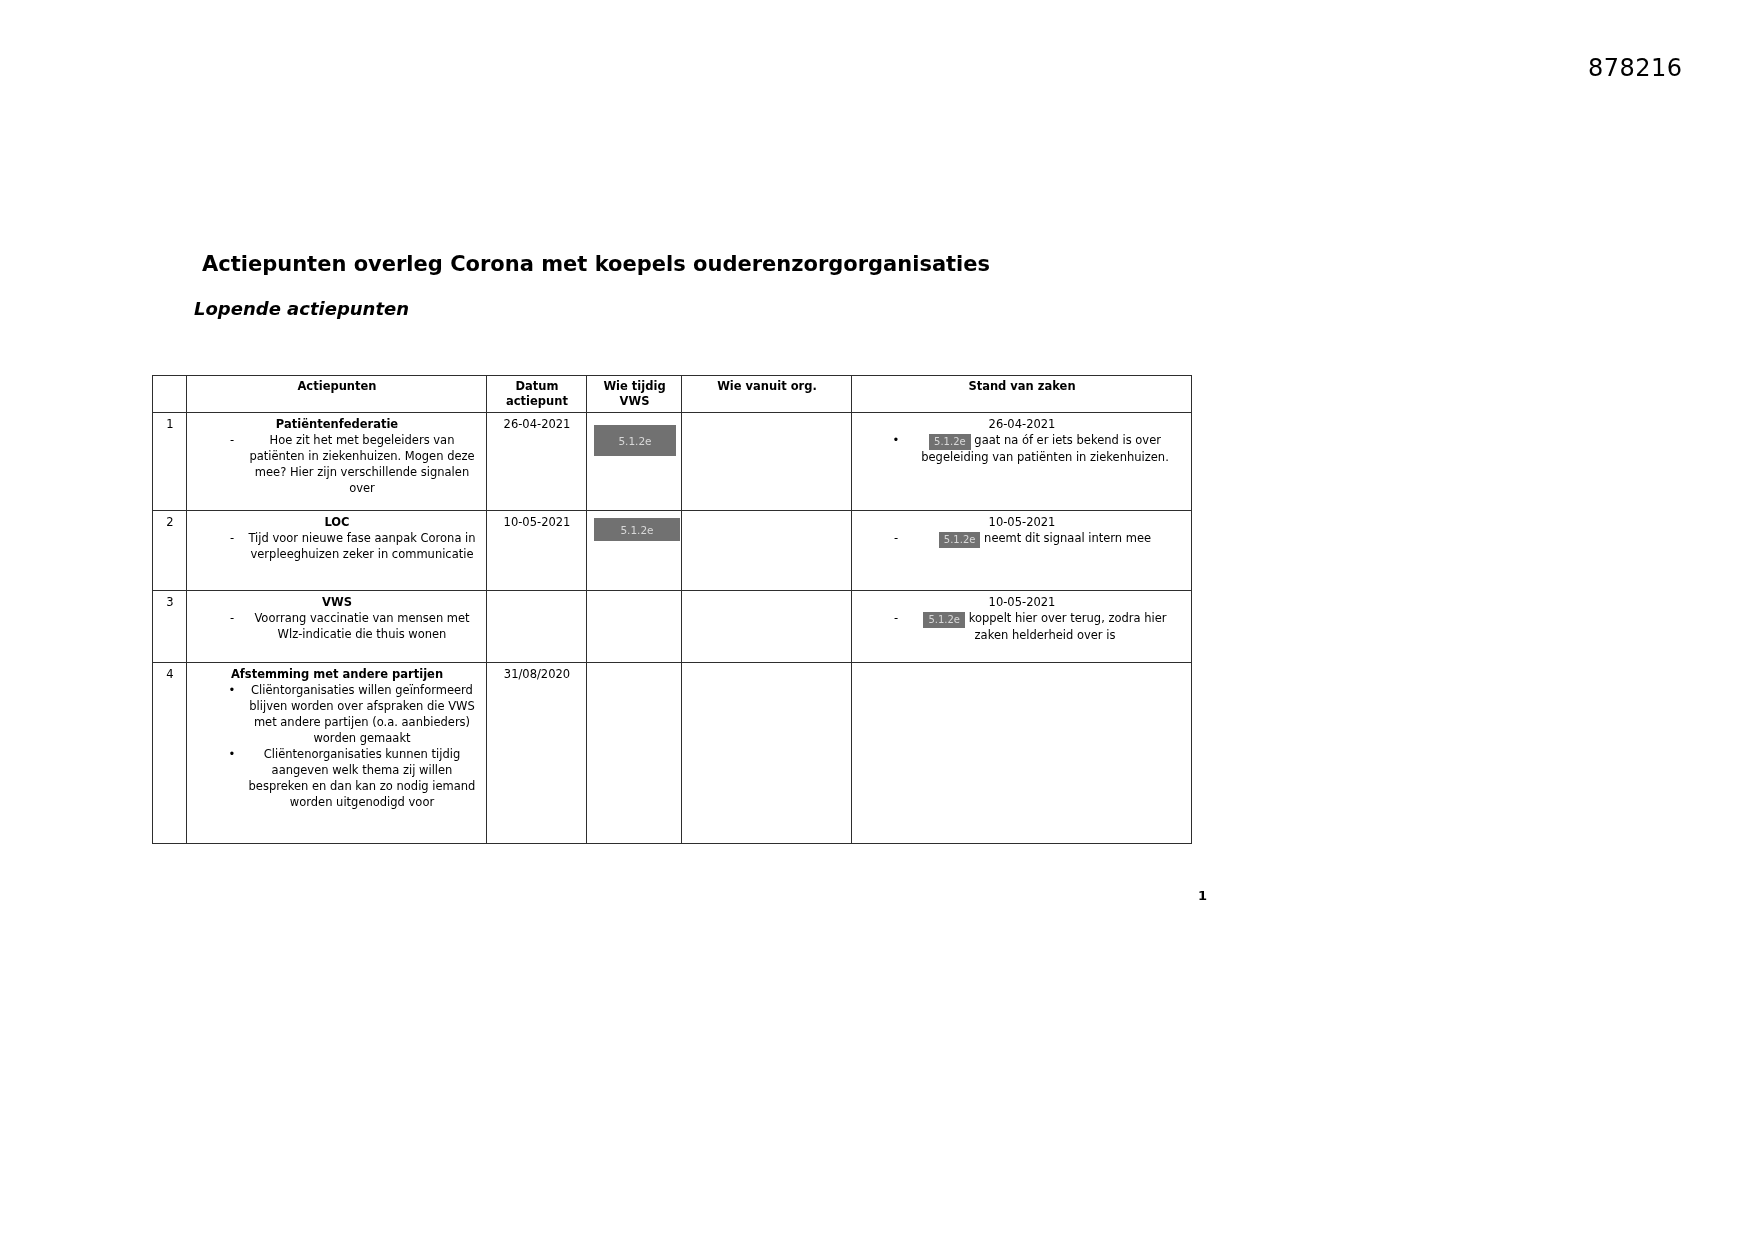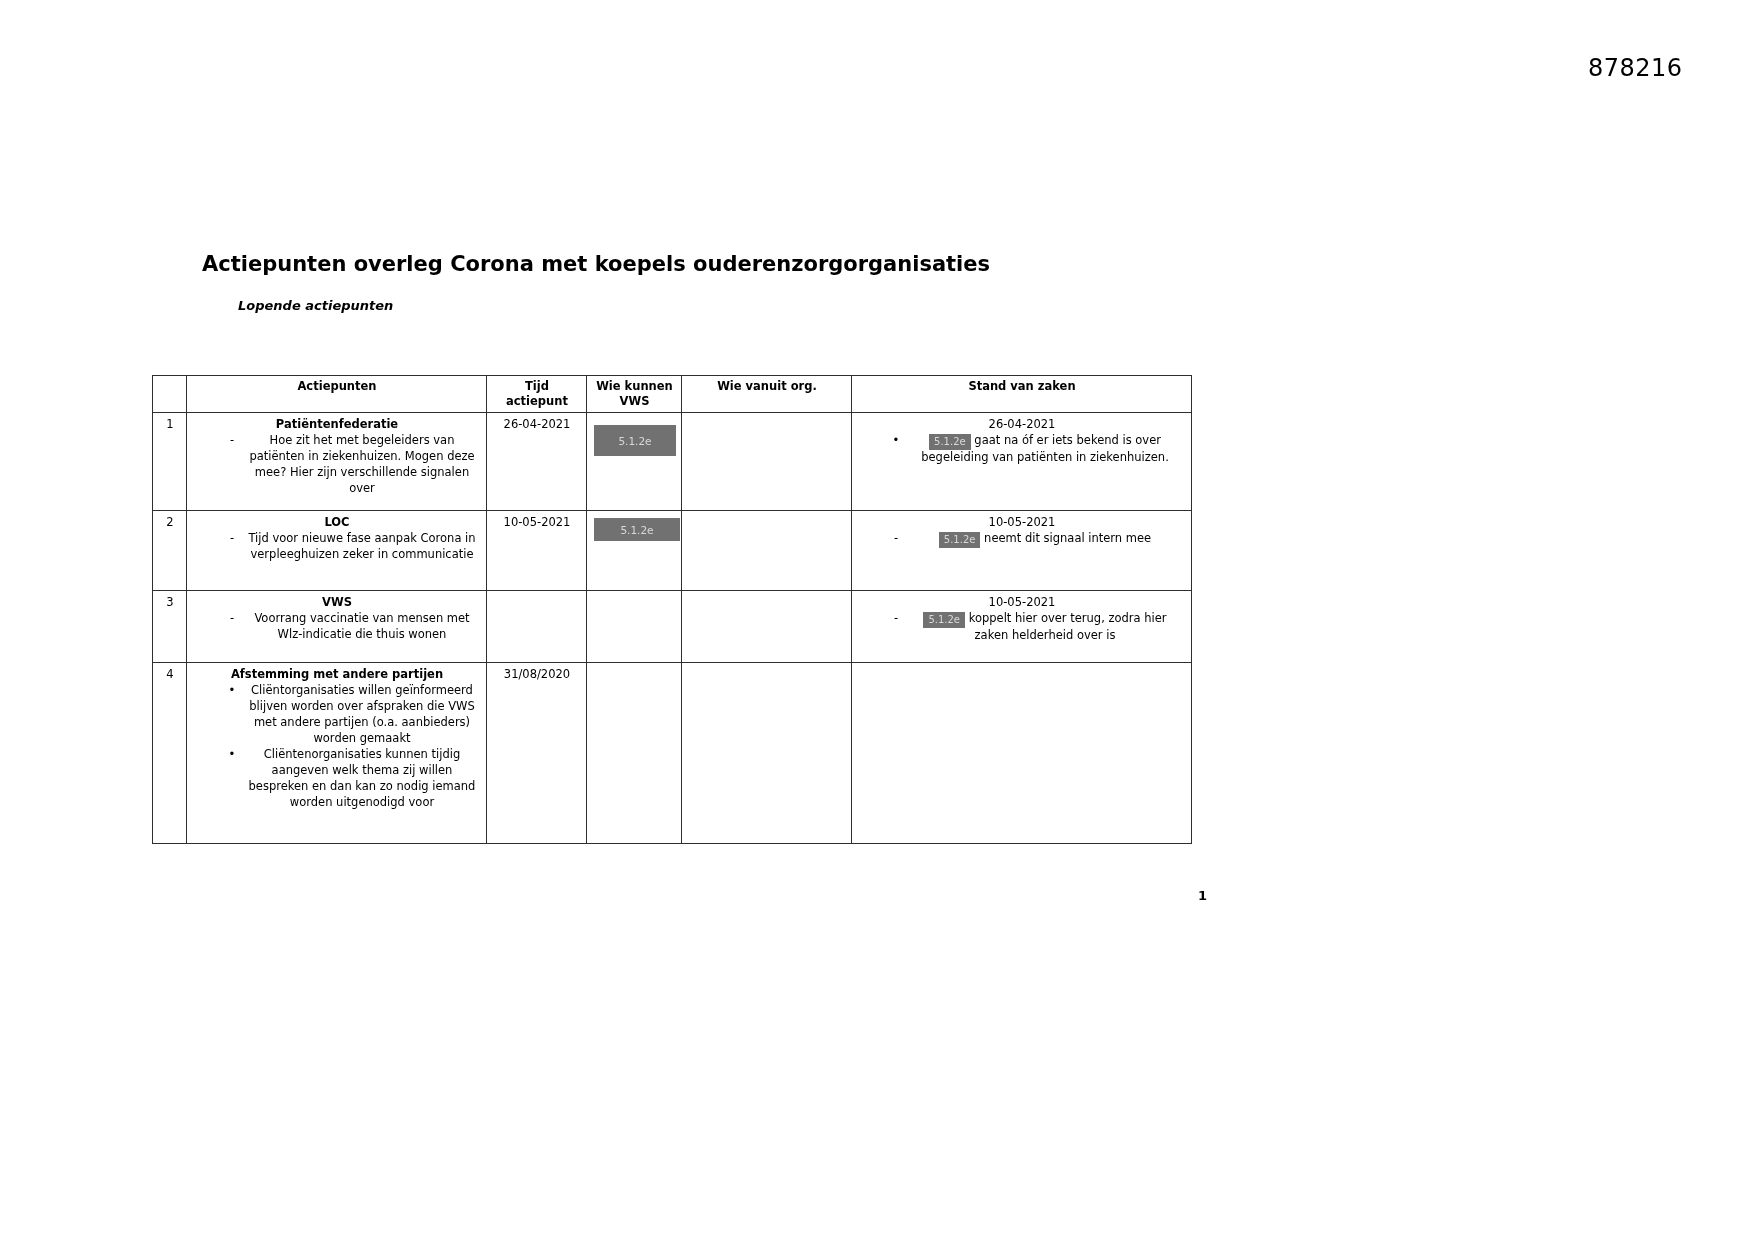--- a/index.html
+++ b/index.html
@@ -33,26 +33,25 @@
     left: 202px;
     font-size: 21px;
     font-weight: bold;
     color: #000000;
     white-space: nowrap;
   }
   .subtitle {
     position: absolute;
     top: 298px;
     left: 194px;
-    font-size: 13px;
+    font-size: 18px;
     font-weight: bold;
     font-style: italic;
     color: #000000;
     white-space: nowrap;
-    margin-left: 44px;
   }
   table.actielijst {
     position: absolute;
     top: 375px;
     left: 152px;
     border-collapse: collapse;
     table-layout: fixed;
     width: 1039px;
     font-size: 11.5px;
     line-height: 16px;
@@ -152,22 +151,22 @@
         <col class="col-datum">
       <col class="col-vws">
         <col class="col-org">
         <col class="col-stand">
     </colgroup>
 
     <tbody>
         <tr style="height:32px;">
       <th></th>
       <th>Actiepunten</th>
-      <th>Tijd actiepunt</th>
-      <th>Wie kunnen VWS</th>
+      <th>Datum actiepunt</th>
+      <th>Wie tijdig VWS</th>
       <th>Wie vanuit org.</th>
       <th>Stand van zaken</th>
     </tr>
 
     <tr style="height:98px;">
       <td class="num-cell">1</td>
       <td>
         <div class="topic">Patiëntenfederatie</div>
         <div class="li">
           <span class="m">-</span>

